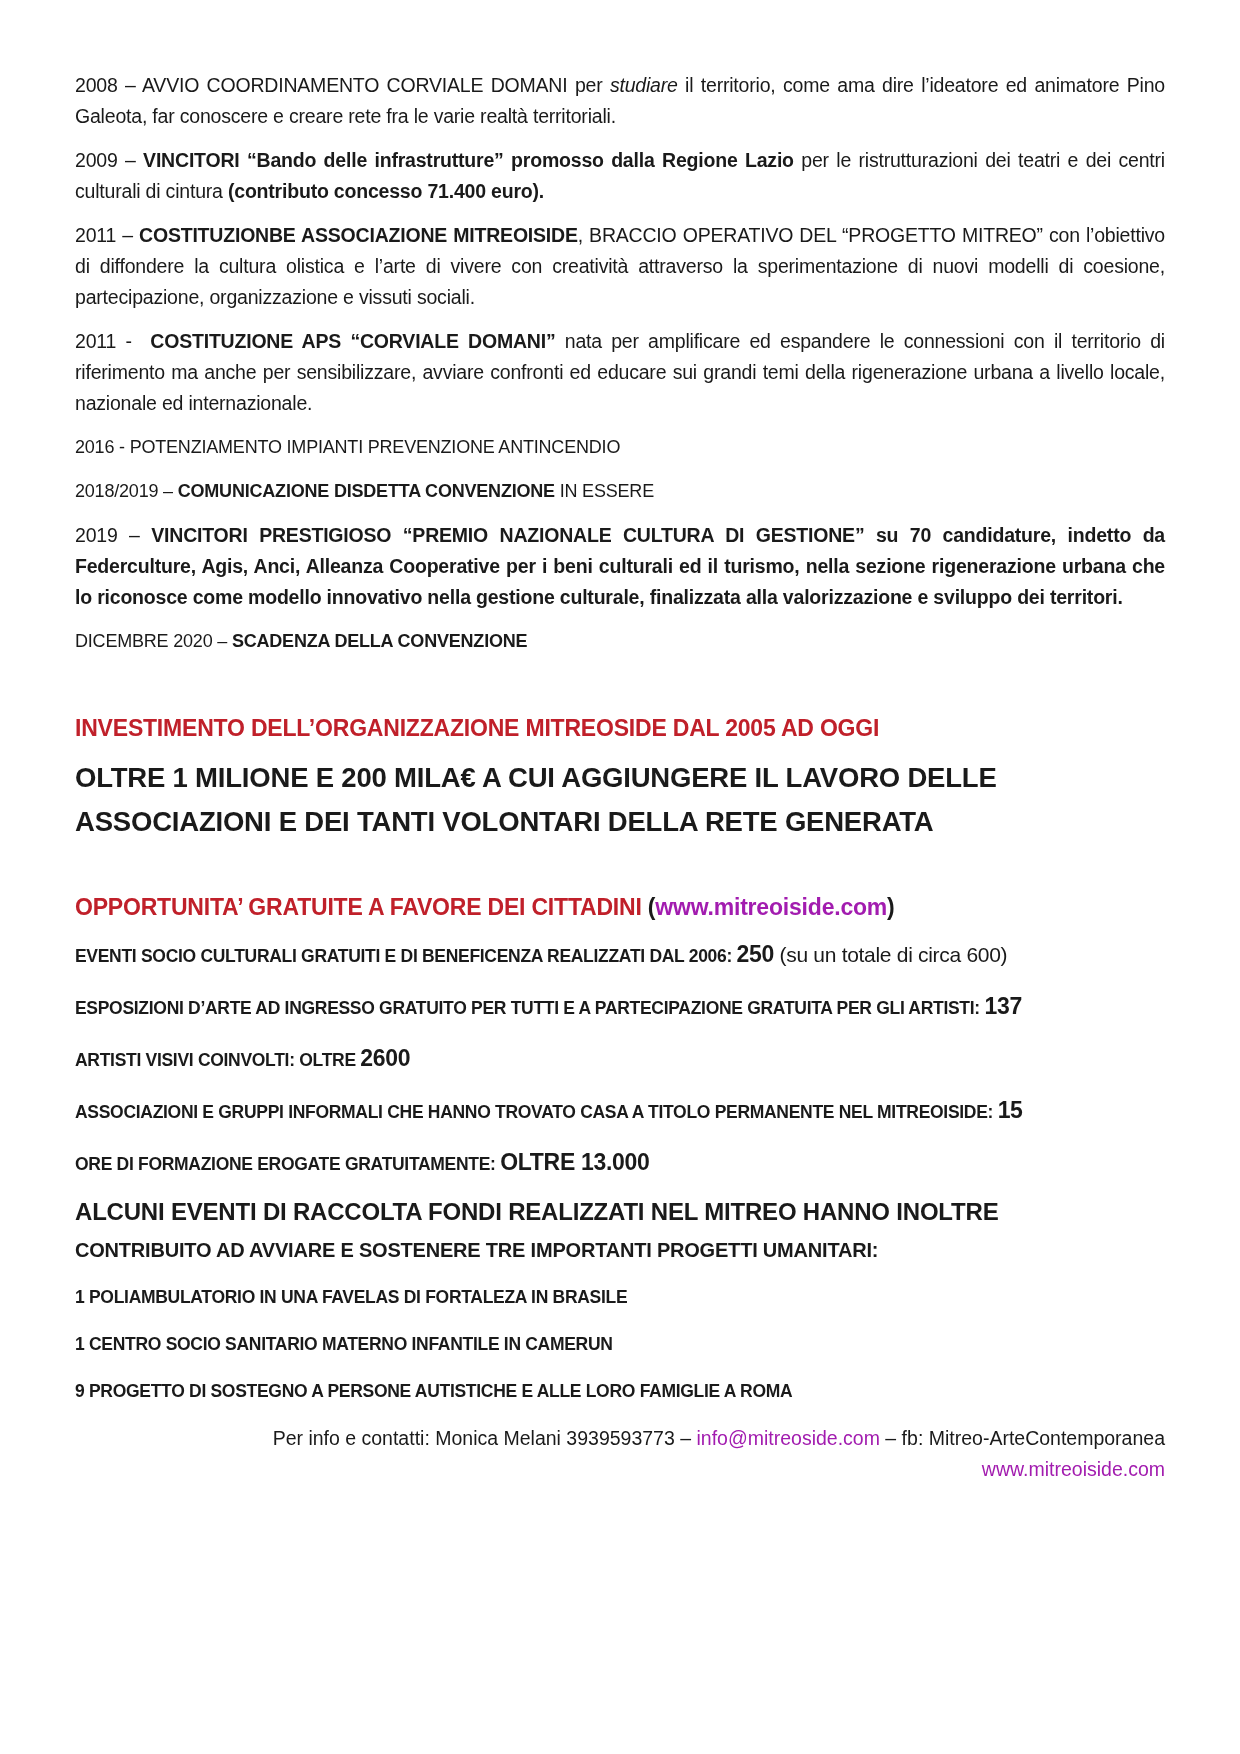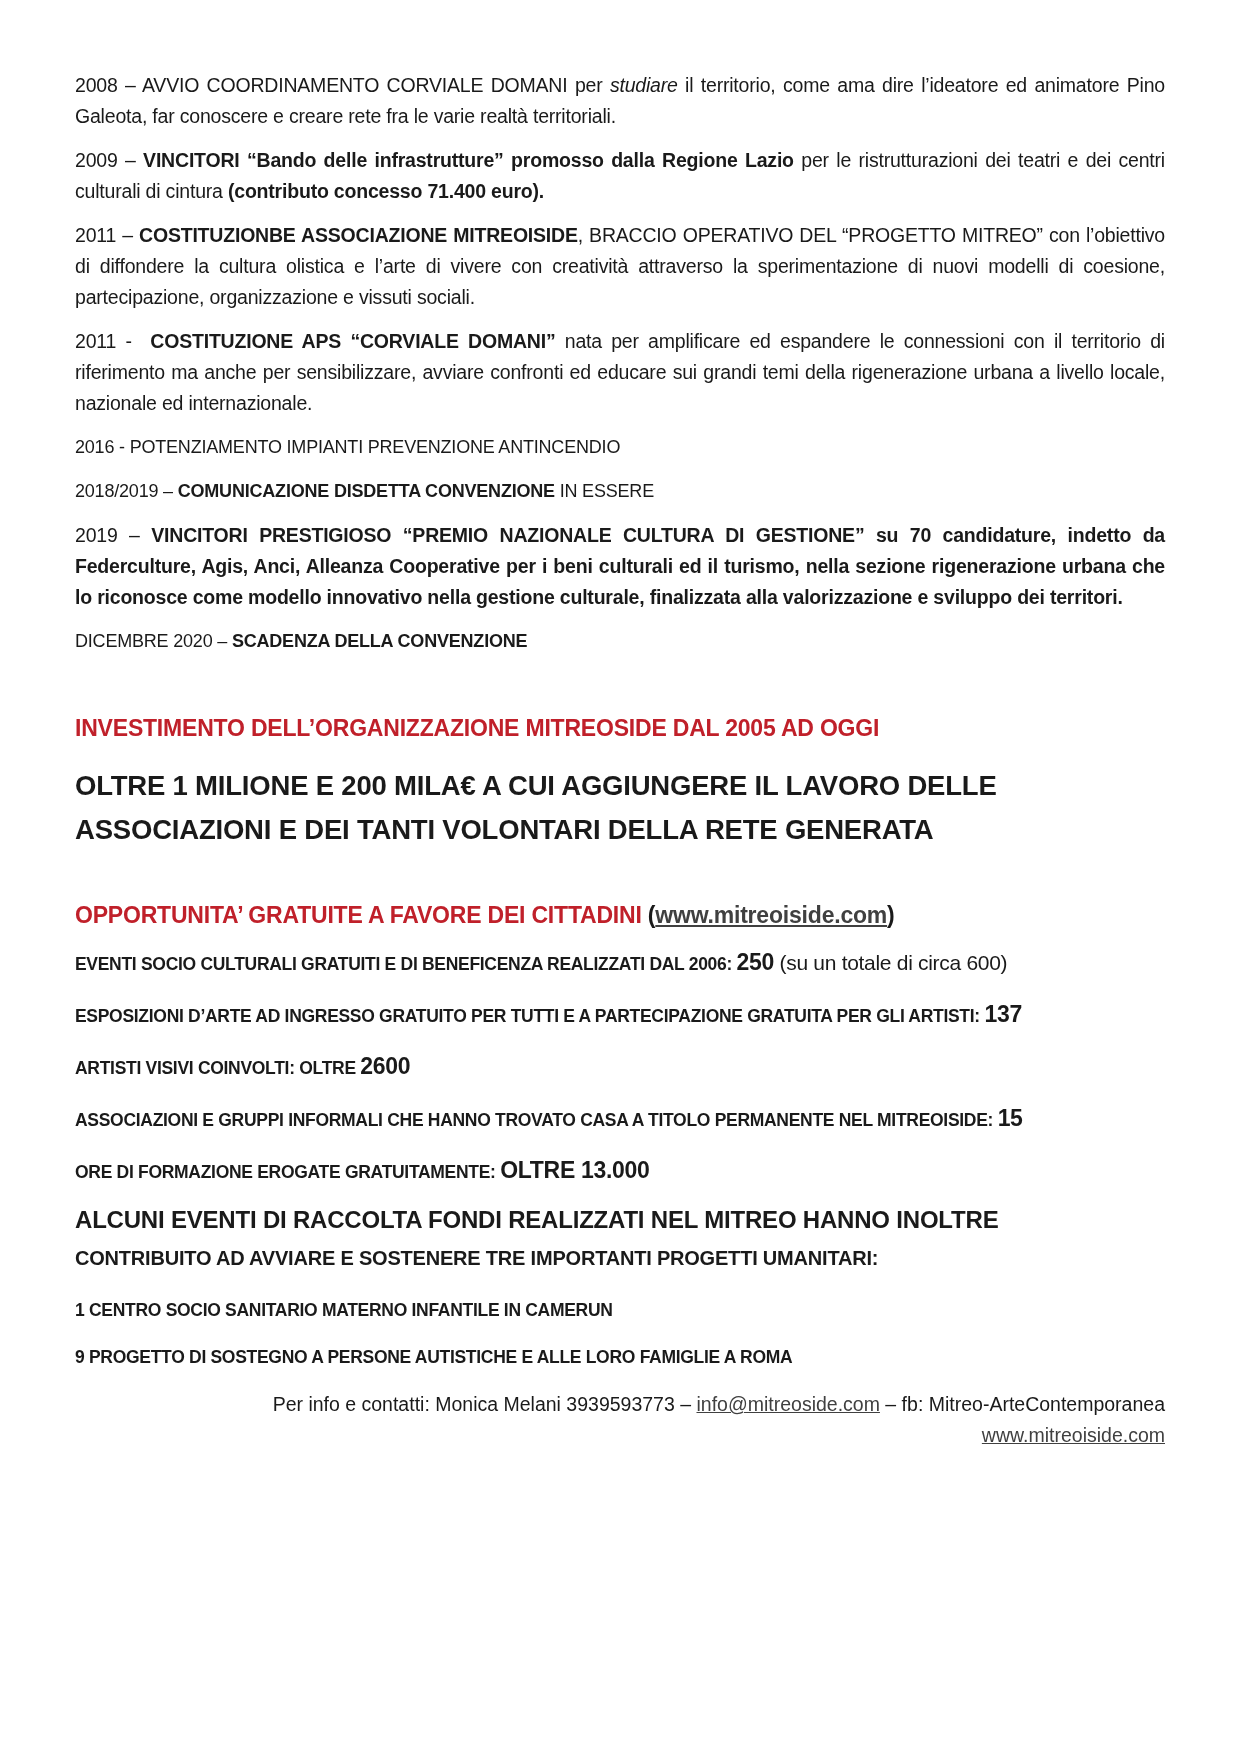--- a/index.html
+++ b/index.html
@@ -4,21 +4,21 @@
 <style>
   html, body { margin:0; padding:0; background:#ffffff; }
   body { width:1240px; height:1754px; position:relative; overflow:hidden;
          font-family:"Liberation Sans", "DejaVu Sans", sans-serif; color:#1a1a1a; }
   .page { position:absolute; left:75px; top:70px; width:1090px; }
   p { margin:0; }
   .para { font-size:19.5px; line-height:31px; text-align:justify; letter-spacing:-0.2px; }
   .gap-s { margin-top:13px; }
   .b { font-weight:bold; }
   .i { font-style:italic; }
-  .link { color:#404040; text-decoration:underline; }
+  .link { color:#a21caf; }
   .h-red { font-size:23px; font-weight:bold; color:#c0202a; letter-spacing:-0.2px; }
   .h-big { font-size:27.5px; font-weight:bold; line-height:44px; letter-spacing:-0.2px; }
   .stat { font-size:17.5px; font-weight:bold; letter-spacing:-0.3px; }
   .stat .num { font-size:23px; }
   .stat .tail { font-weight:normal; font-size:21px; }
   .proj { font-size:17.5px; font-weight:bold; letter-spacing:-0.3px; }
   .contact { font-size:19.5px; line-height:31px;text-align:right; }
 </style>
 </head>
 <body>
@@ -62,21 +62,21 @@
     </p>
 
     <p class="para gap-s" style="font-size:18px;">
       <span>DICEMBRE 2020 –</span>
       <span class="b">SCADENZA DELLA CONVENZIONE</span>
     </p>
   </div>
 
   <div style="margin-top:58px;">
     <p class="h-red">INVESTIMENTO DELL’ORGANIZZAZIONE MITREOSIDE DAL 2005 AD OGGI</p>
-    <p class="h-big" style="margin-top:22px;">OLTRE 1 MILIONE E 200 MILA€ A CUI AGGIUNGERE IL LAVORO DELLE</p>
+    <p class="h-big" style="margin-top:14px;">OLTRE 1 MILIONE E 200 MILA€ A CUI AGGIUNGERE IL LAVORO DELLE</p>
     <p class="h-big">ASSOCIAZIONI E DEI TANTI VOLONTARI DELLA RETE GENERATA</p>
   </div>
 
   <div style="margin-top:50px;">
     <p class="h-red">
       <span>OPPORTUNITA’ GRATUITE A FAVORE DEI CITTADINI</span>
       <span style="color:#1a1a1a;">(</span><a class="link">www.mitreoiside.com</a><span style="color:#1a1a1a;">)</span>
     </p>
 
     <div style="margin-top:18px;">
@@ -95,20 +95,21 @@
       <p class="stat" style="margin-top:20px; line-height:30px;">
         <span>ORE DI FORMAZIONE EROGATE GRATUITAMENTE: </span><span class="num">OLTRE 13.000</span>
       </p>
     </div>
   </div>
 
   <div style="margin-top:14px;">
     <p class="h-big" style="font-size:24px; line-height:38px;">ALCUNI EVENTI DI RACCOLTA FONDI REALIZZATI NEL MITREO HANNO INOLTRE</p>
     <p class="h-big" style="font-size:20px; line-height:38px;">CONTRIBUITO AD AVVIARE E SOSTENERE TRE IMPORTANTI PROGETTI UMANITARI:</p>
     <div style="margin-top:14px;">
+      <p class="proj" style="line-height:28px;">1 POLIAMBULATORIO IN UNA FAVELAS DI FORTALEZA IN BRASILE</p>
       <p class="proj" style="margin-top:19px; line-height:28px;">1 CENTRO SOCIO SANITARIO MATERNO INFANTILE IN CAMERUN</p>
       <p class="proj" style="margin-top:19px; line-height:28px;">9 PROGETTO DI SOSTEGNO A PERSONE AUTISTICHE E ALLE LORO FAMIGLIE A ROMA</p>
     </div>
   </div>
 
   <div style="margin-top:18px;">
     <p class="contact">
       <span>Per info e contatti: Monica Melani 3939593773 – </span><a class="link">info@mitreoside.com</a><span> – fb: Mitreo-ArteContemporanea</span>
     </p>
     <p class="contact">

